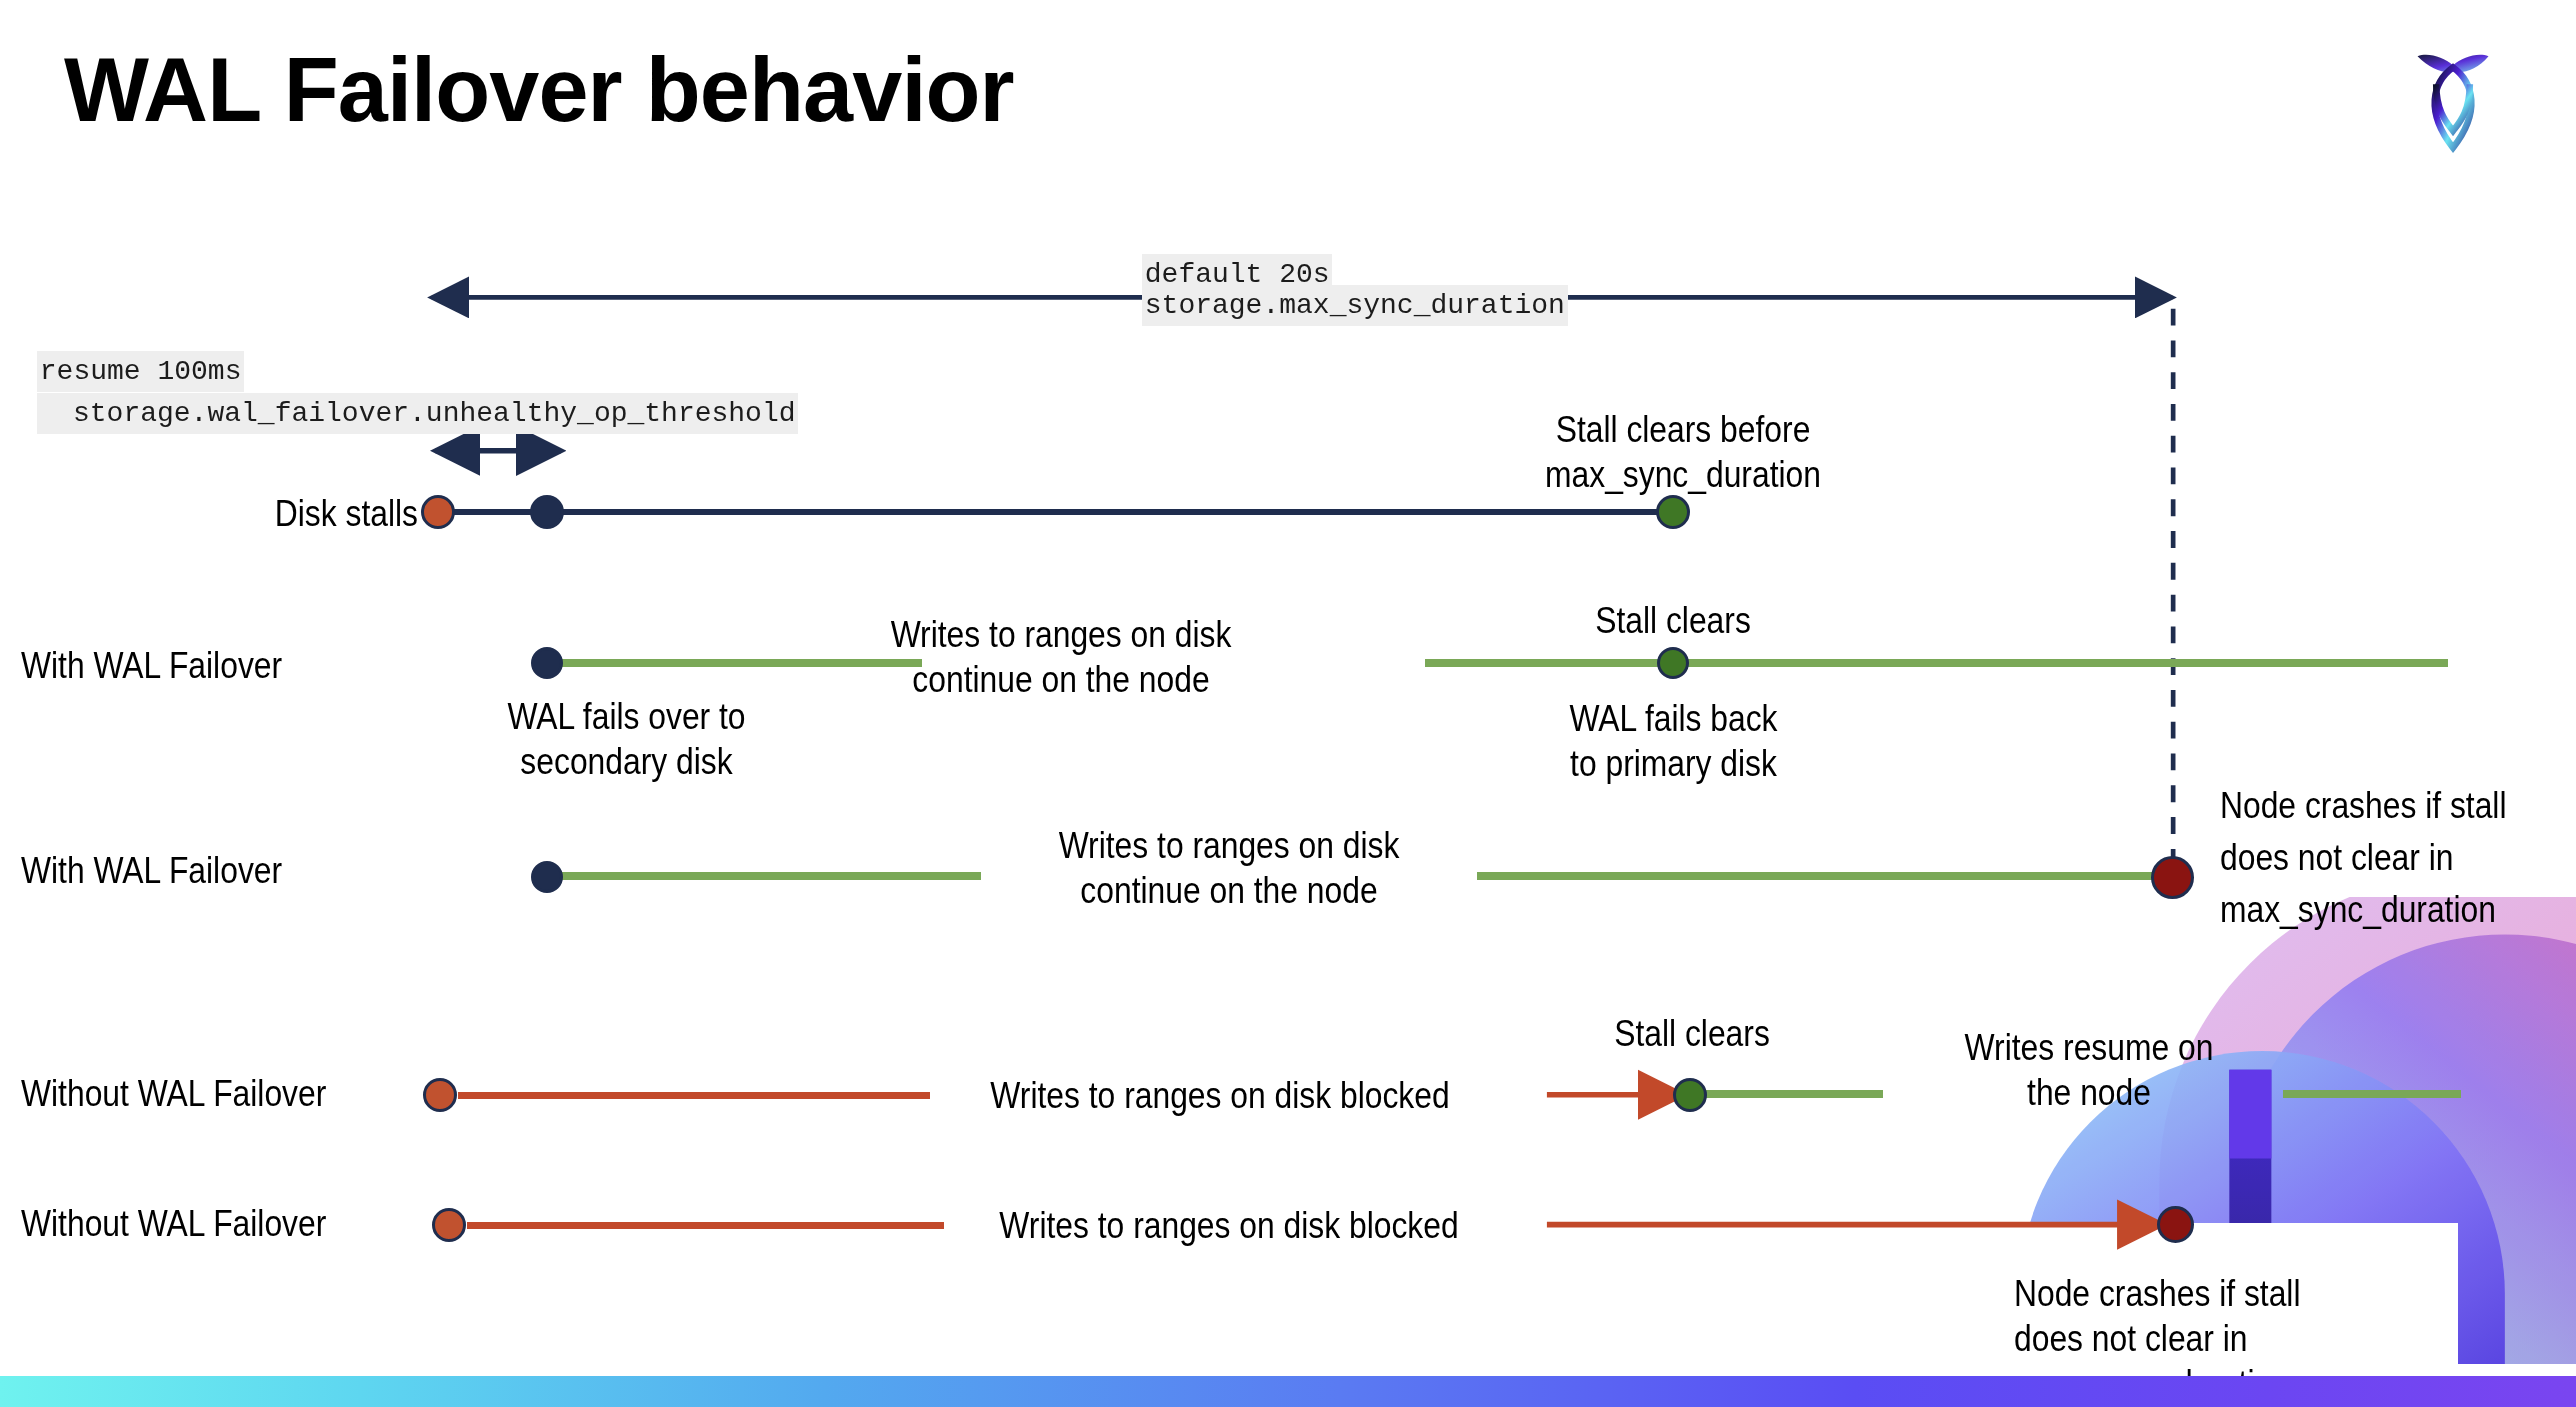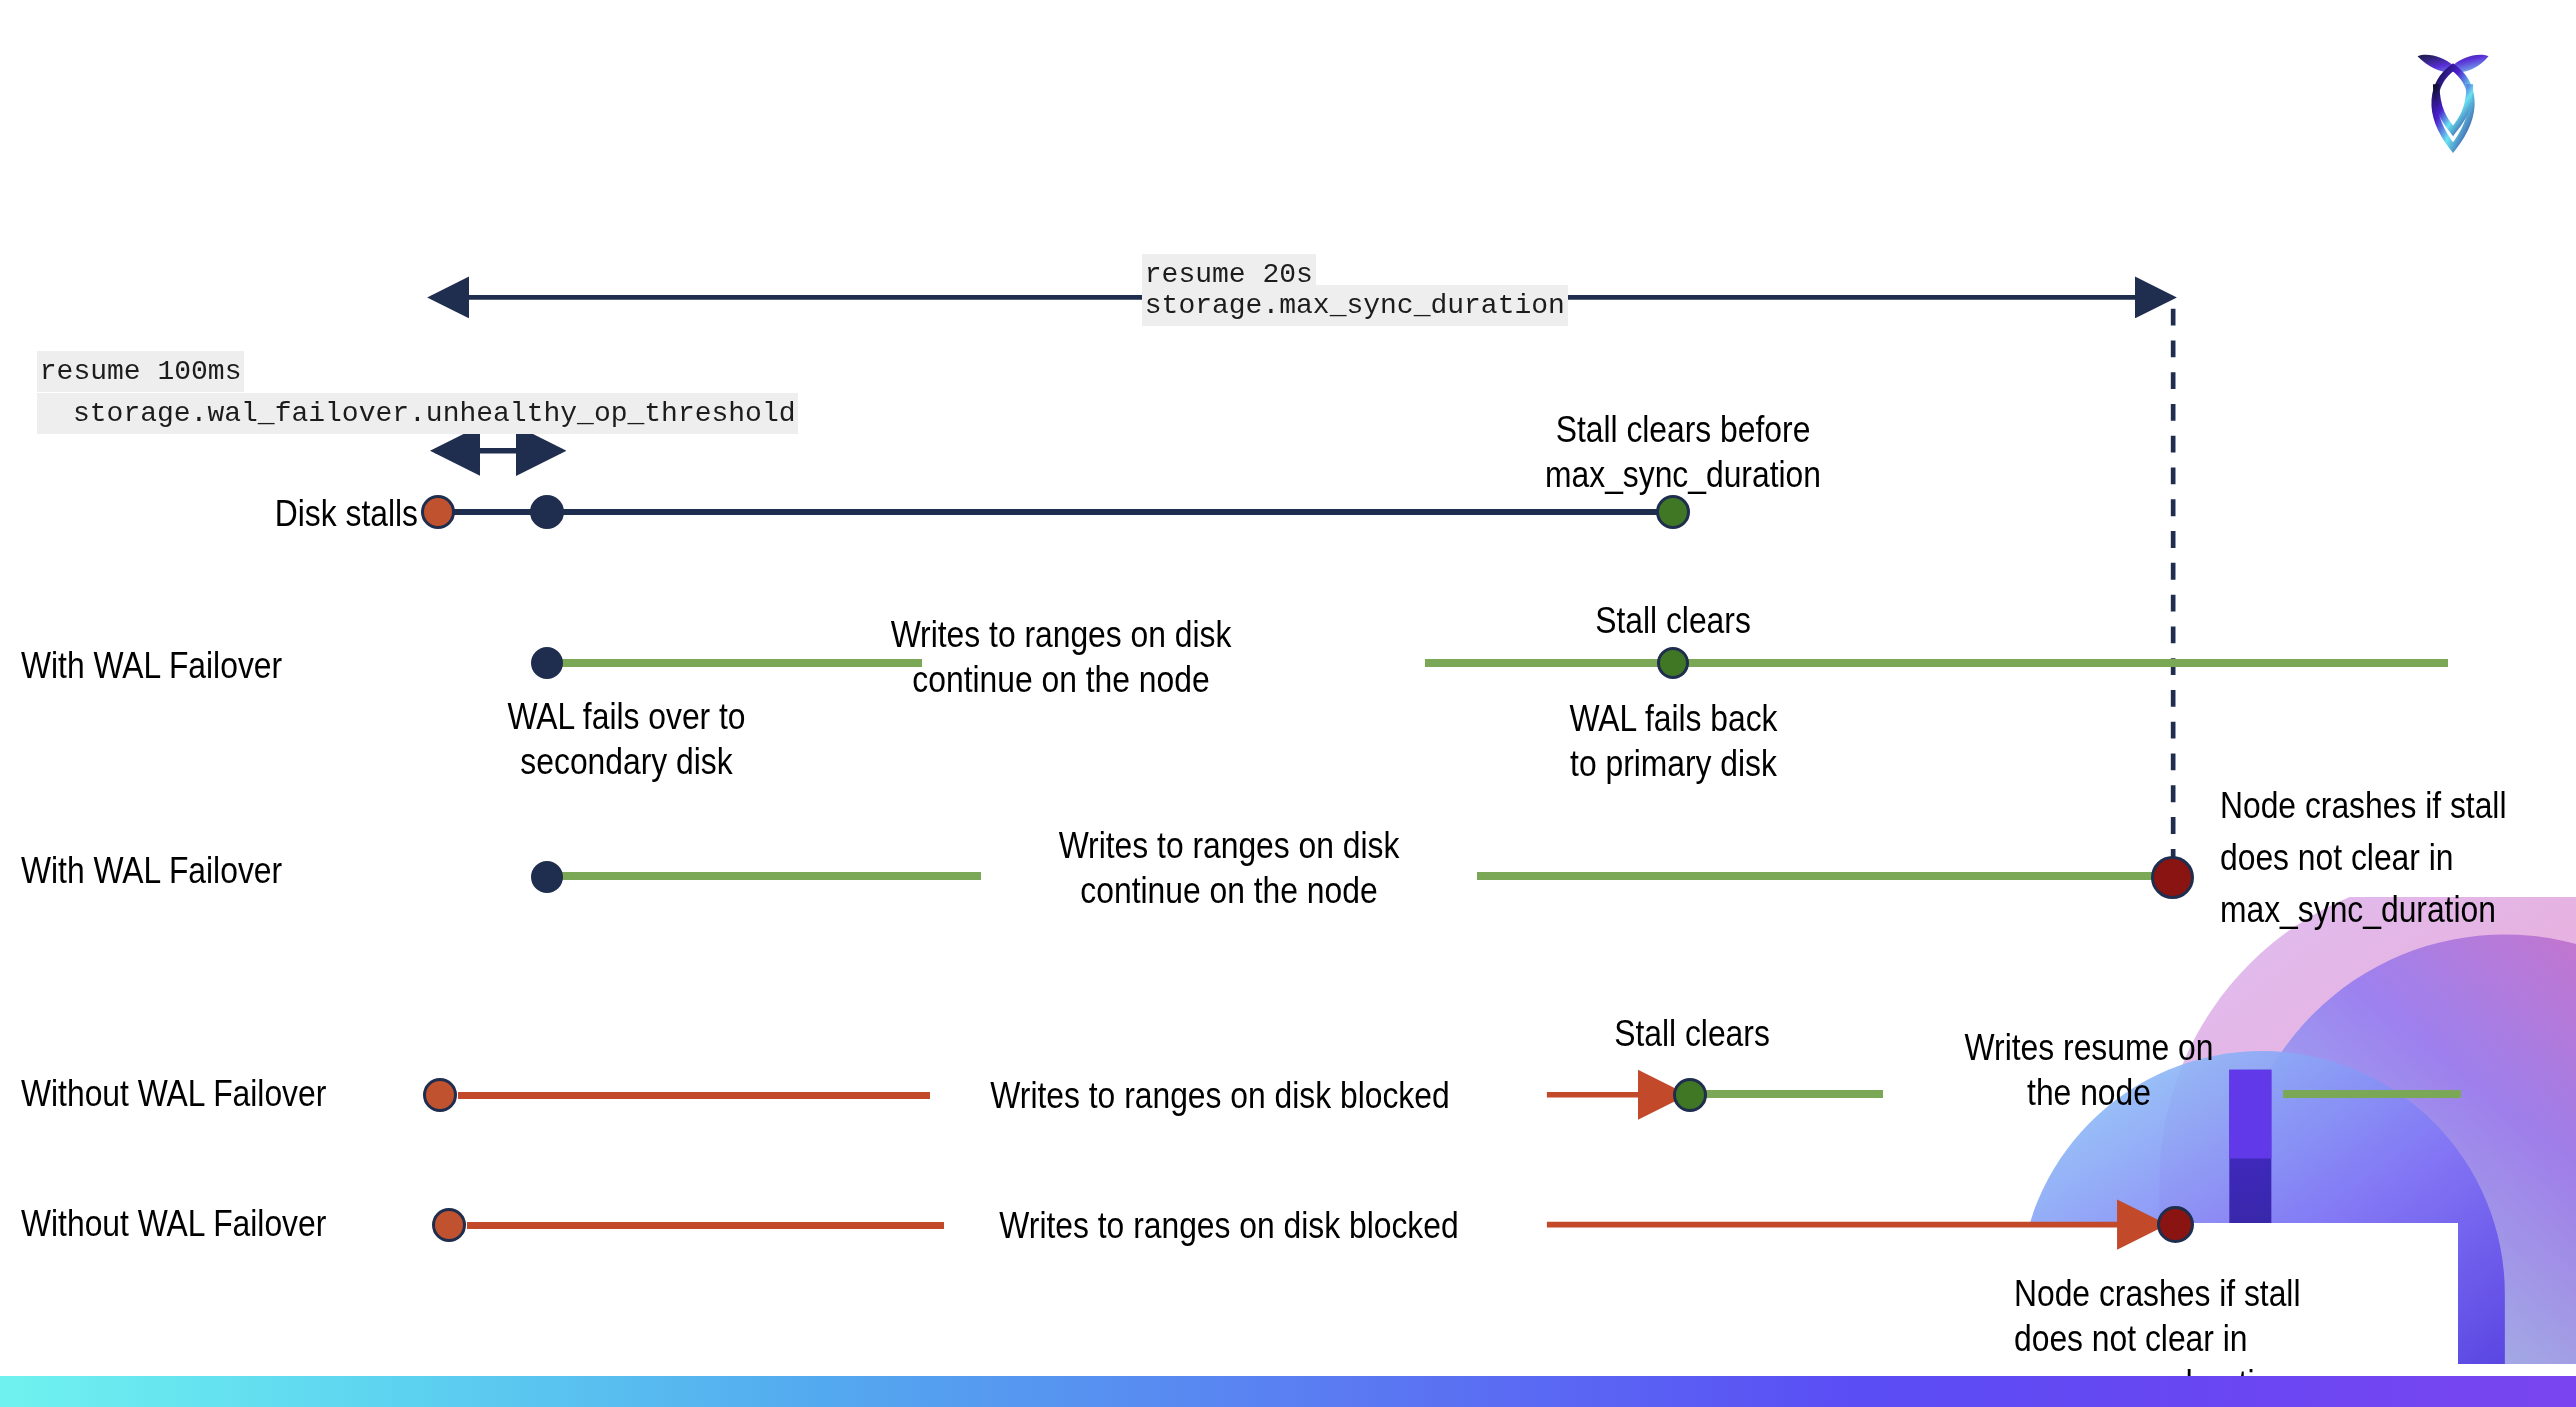--- a/index.html
+++ b/index.html
@@ -60,20 +60,21 @@
   .dot.navy{background:#1f2d4e;border-color:#1f2d4e;}
   .dot.green{background:#3f7725;}
   .dot.darkred{background:#8a1411;}
   svg.ov{position:absolute;left:0;top:0;width:2576px;height:1408px;overflow:visible;pointer-events:none;}
 </style>
 </head>
 <body>
 
 <div class="slide">
 
+  <div id="title">WAL Failover behavior</div>
 
   <svg id="logo" viewBox="0 0 168 160">
     <defs>
       <linearGradient id="lg" x1="0" y1="0" x2="1" y2="1">
         <stop offset="0%" stop-color="#0b0f2a"></stop>
         <stop offset="35%" stop-color="#4b1fd0"></stop>
         <stop offset="62%" stop-color="#6ae3f2"></stop>
         <stop offset="100%" stop-color="#2b2b8f"></stop>
       </linearGradient>
       <linearGradient id="lg2" x1="0" y1="0" x2="1" y2="1">
@@ -150,21 +151,21 @@
       <line x1="466" y1="482" x2="600" y2="482" stroke="#1f2d4e" stroke-width="6" marker-start="url(#ah-navy-start)" marker-end="url(#ah-navy)"></line>
     </g>
 
     <line x1="2325" y1="330" x2="2325" y2="938" stroke="#1f2d4e" stroke-width="5" stroke-dasharray="18 16"></line>
 
     <line x1="1655" y1="1171" x2="1800" y2="1171" stroke="#c2492a" stroke-width="6" marker-end="url(#ah-orange)"></line>
 
     <line x1="1655" y1="1310" x2="2313" y2="1310" stroke="#c2492a" stroke-width="6" marker-end="url(#ah-orange)"></line>
   </svg>
 
-  <div class="code" style="left:1142px;top:254px;">resume 20s</div>
+  <div class="code" style="left:1142px;top:254px;">default 20s</div>
   <div class="code" style="left:1142px;top:285px;">storage.max_sync_duration</div>
 
   <div class="code" style="left:37px;top:351px;">resume 100ms</div>
   <div class="code" style="left:37px;top:393px;padding-left:36px;">storage.wal_failover.unhealthy_op_threshold</div>
 
   <div class="rowlabel right" style="left:0px;top:493px;width:418px;text-align:right;">Disk stalls</div>
   <div class="seg navy" style="left:447px;top:509px;width:1230px;"></div>
   <div class="dot orange" style="left:421px;top:495px;width:34px;height:34px;"></div>
   <div class="dot navy" style="left:530px;top:495px;width:34px;height:34px;"></div>
   <div class="dot green" style="left:1656px;top:495px;width:34px;height:34px;"></div>

